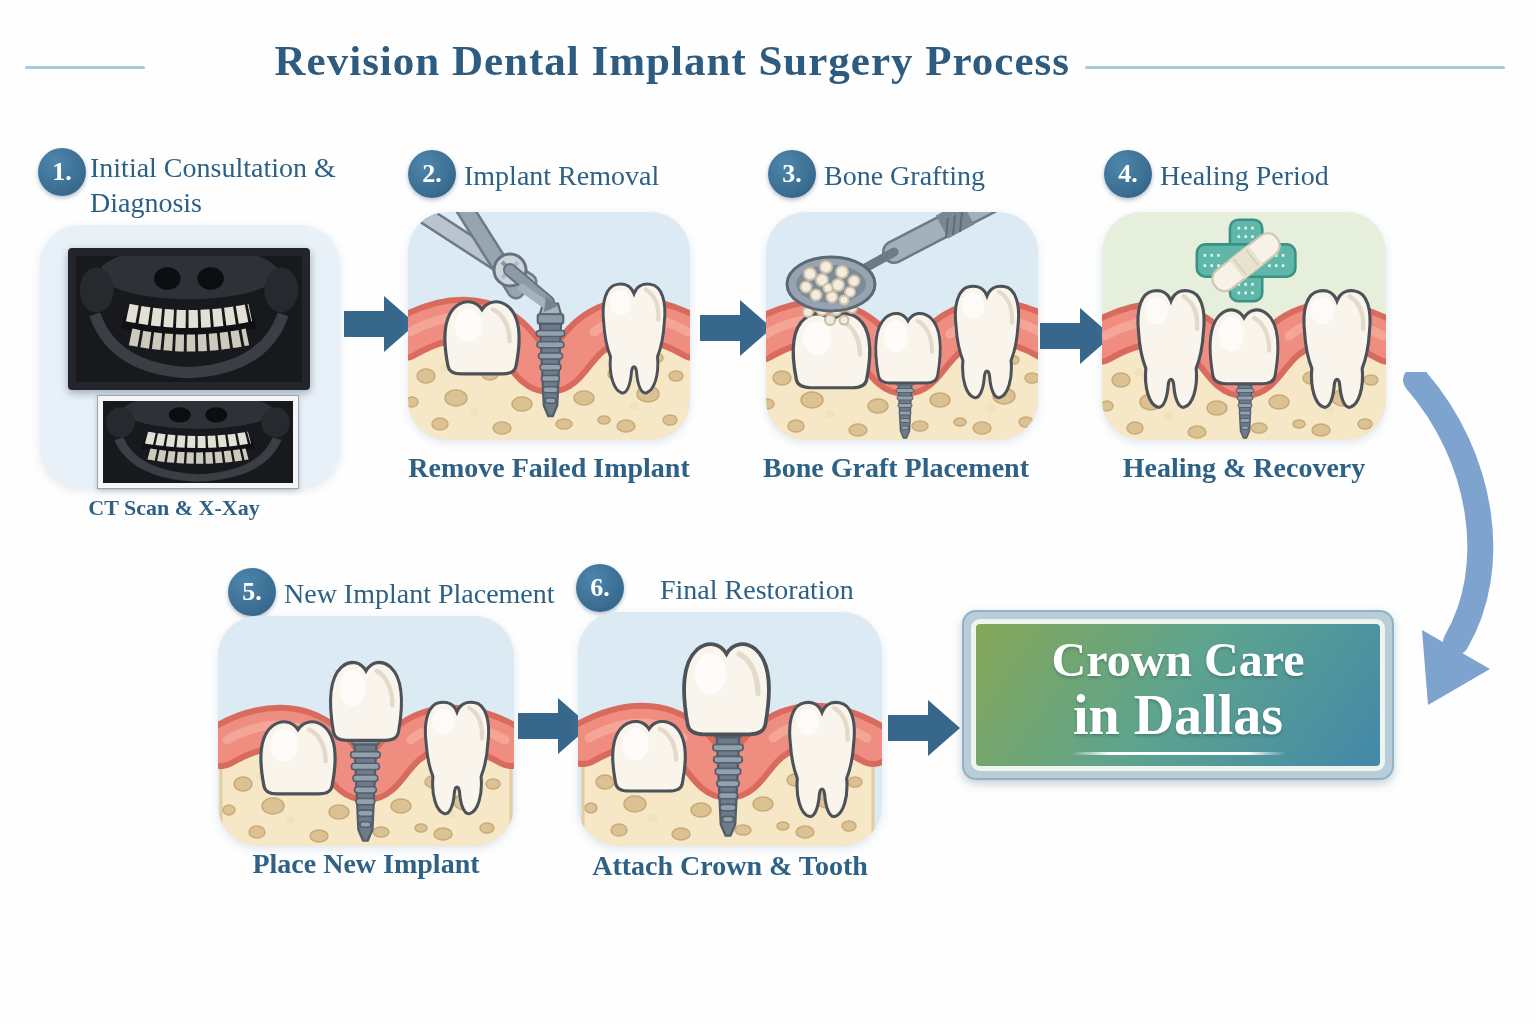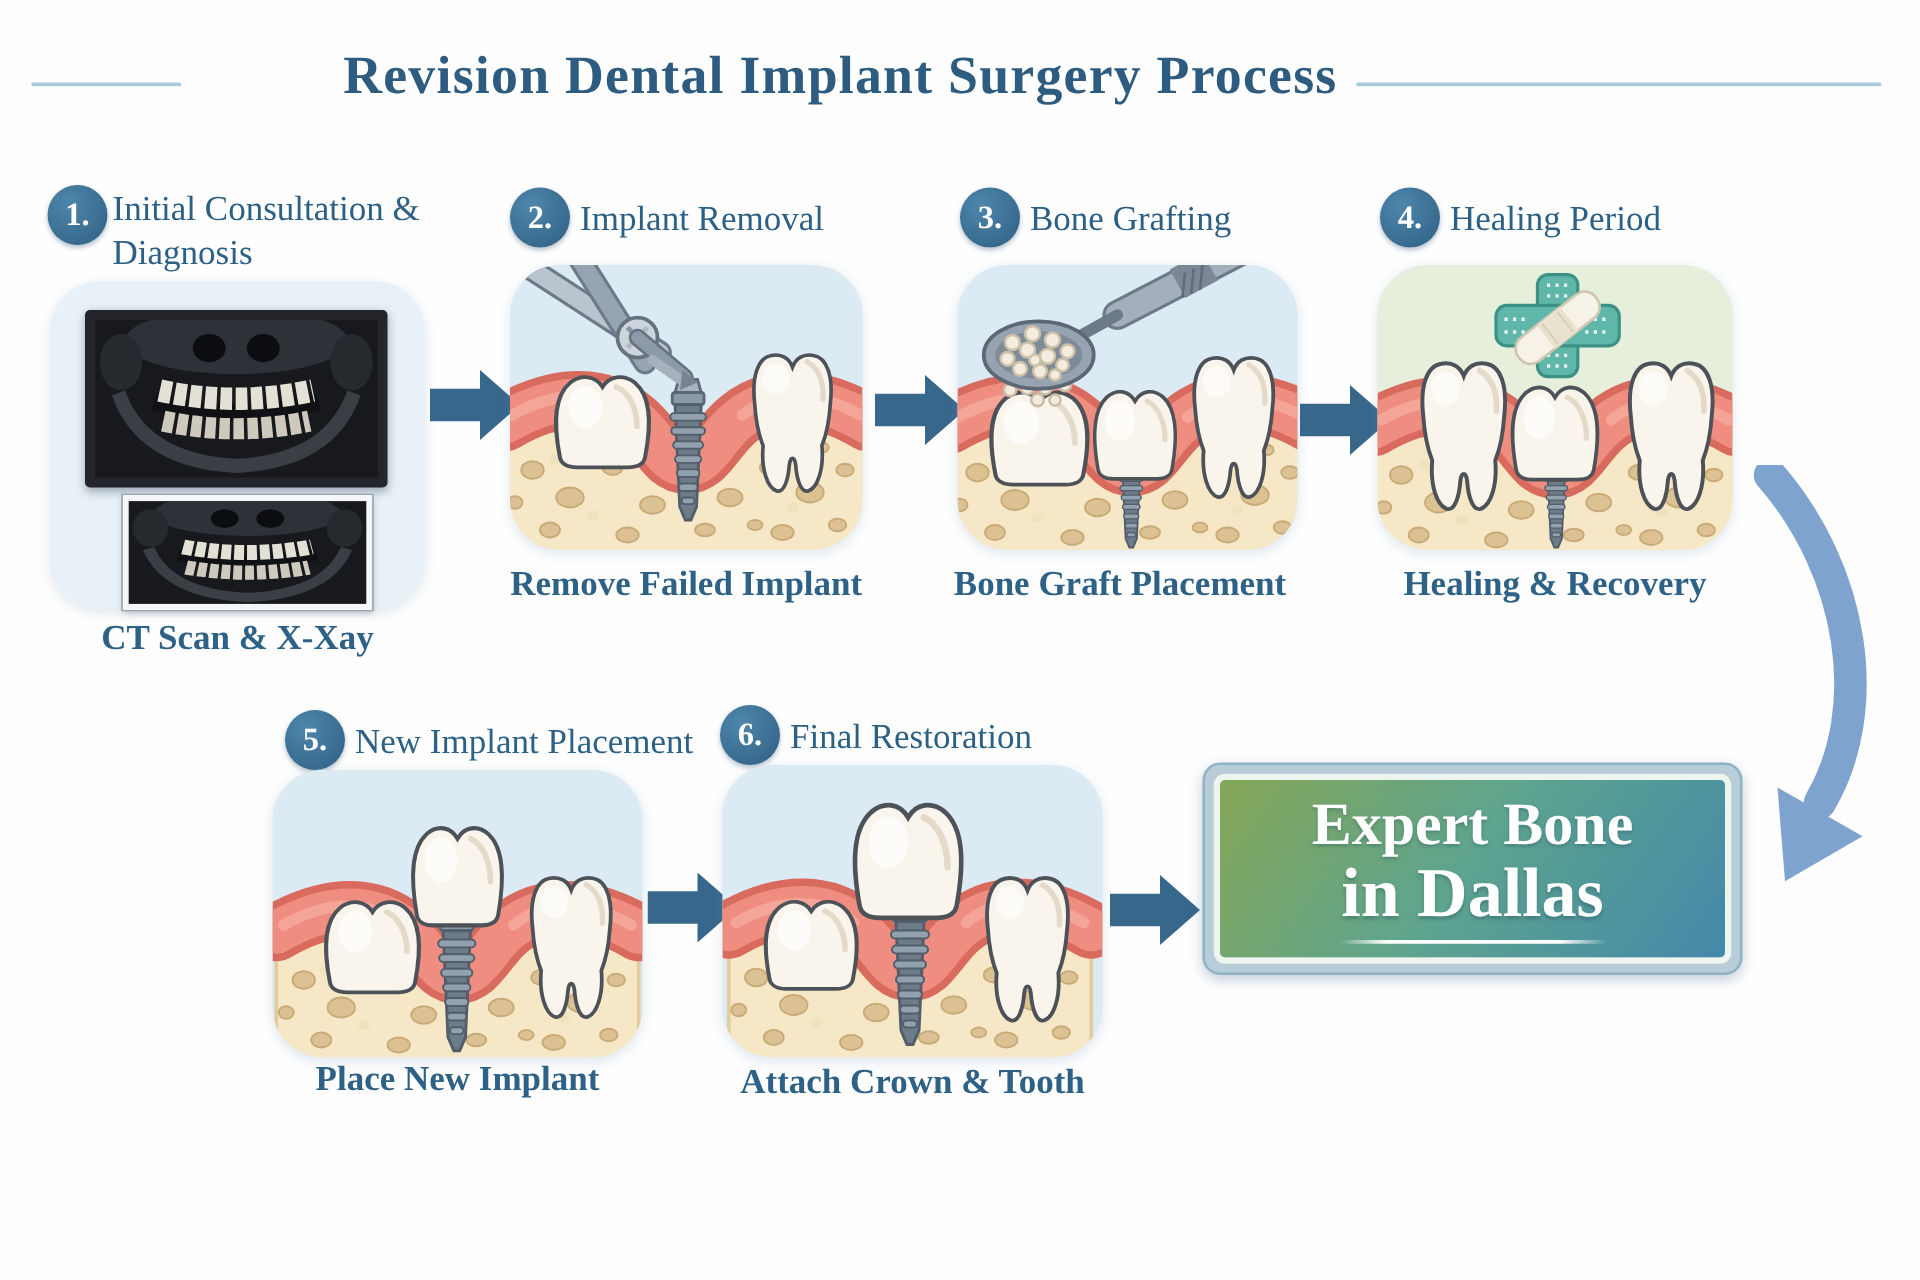--- a/index.html
+++ b/index.html
@@ -208,21 +208,21 @@
 <div class="abs xframe1" style="left:68px;top:248px;">
   <svg width="226" height="126" viewBox="0 0 240 130">
       <use href="#xray-g"></use>
     </svg>
 </div>
 <div class="abs xframe2" style="left:98px;top:396px;">
   <svg width="190" height="82" viewBox="0 0 240 130" preserveAspectRatio="none">
       <use href="#xray-g"></use>
     </svg>
 </div>
-<div class="abs caption" style="left:40px;top:495px;width:300px;font-size:28px;text-align:center;">CT Scan &amp; X-Xay</div>
+<div class="abs caption" style="left:24px;top:495px;width:300px;font-size:22px;text-align:center;">CT Scan &amp; X-Xay</div>
 
 <svg class="abs" style="left:344px;top:296px;" width="72" height="56" viewBox="0 0 72 56">
     <use href="#arrow-block"></use>
   </svg>
 
 <div class="abs panel p-blue" style="left:408px;top:212px;width:282px;height:228px;overflow:hidden;">
   <svg width="282" height="228" viewBox="0 0 282 228">
     <use href="#bone-strip" transform="translate(-4,120)"></use>
     <use href="#gum-band" transform="translate(-4,98)"></use>
     <use href="#implant-g" transform="translate(120,90) scale(0.75)"></use>
@@ -280,21 +280,21 @@
 
 <svg class="abs" style="left:1388px;top:372px;" width="140" height="350" viewBox="0 0 140 350">
   <path d="M28,8 C95,85 112,195 68,270" fill="none" stroke="#7fa3cf" stroke-width="26" stroke-linecap="round"></path>
   <polygon points="40,333 102,297 34,258" fill="#7fa3cf"></polygon>
 </svg>
 
 <div class="abs stepnum" style="left:228px;top:568px;">5.</div>
 <div class="abs steplbl" style="left:284px;top:576px;">New Implant Placement</div>
 
 <div class="abs stepnum" style="left:576px;top:564px;">6.</div>
-<div class="abs steplbl" style="left:632px;top:572px;">Final Restoration</div>
+<div class="abs steplbl" style="left:660px;top:572px;">Final Restoration</div>
 
 <div class="abs panel p-blue" style="left:218px;top:616px;width:296px;height:230px;overflow:hidden;">
   <svg width="296" height="230" viewBox="0 0 296 230">
     <use href="#bone-strip" transform="translate(3,124)"></use>
     <use href="#gum-band" transform="translate(3,102)"></use>
     <use href="#implant-g" transform="translate(124,106) scale(0.78)"></use>
     <use href="#tooth-crown" transform="translate(104,36) scale(0.88,0.95)"></use>
     <use href="#tooth-crown" transform="translate(34,96) scale(0.92,0.88)"></use>
     <use href="#tooth-rooted" transform="translate(196,78) scale(0.86)"></use>
   </svg>
@@ -316,17 +316,17 @@
   </svg>
 </div>
 <div class="abs caption" style="left:578px;top:850px;width:304px;">Attach Crown &amp; Tooth</div>
 
 <svg class="abs" style="left:888px;top:700px;" width="72" height="56" viewBox="0 0 72 56">
     <use href="#arrow-block"></use>
   </svg>
 
 <div class="abs banner">
   <div class="banner-inner">
-    <div class="banner-l1">Expert Bone</div>
+    <div class="banner-l1">Crown Care</div>
     <div class="banner-l2">in Dallas</div>
     <div class="banner-underline"></div>
   </div>
 </div>
 
 </body></html>

